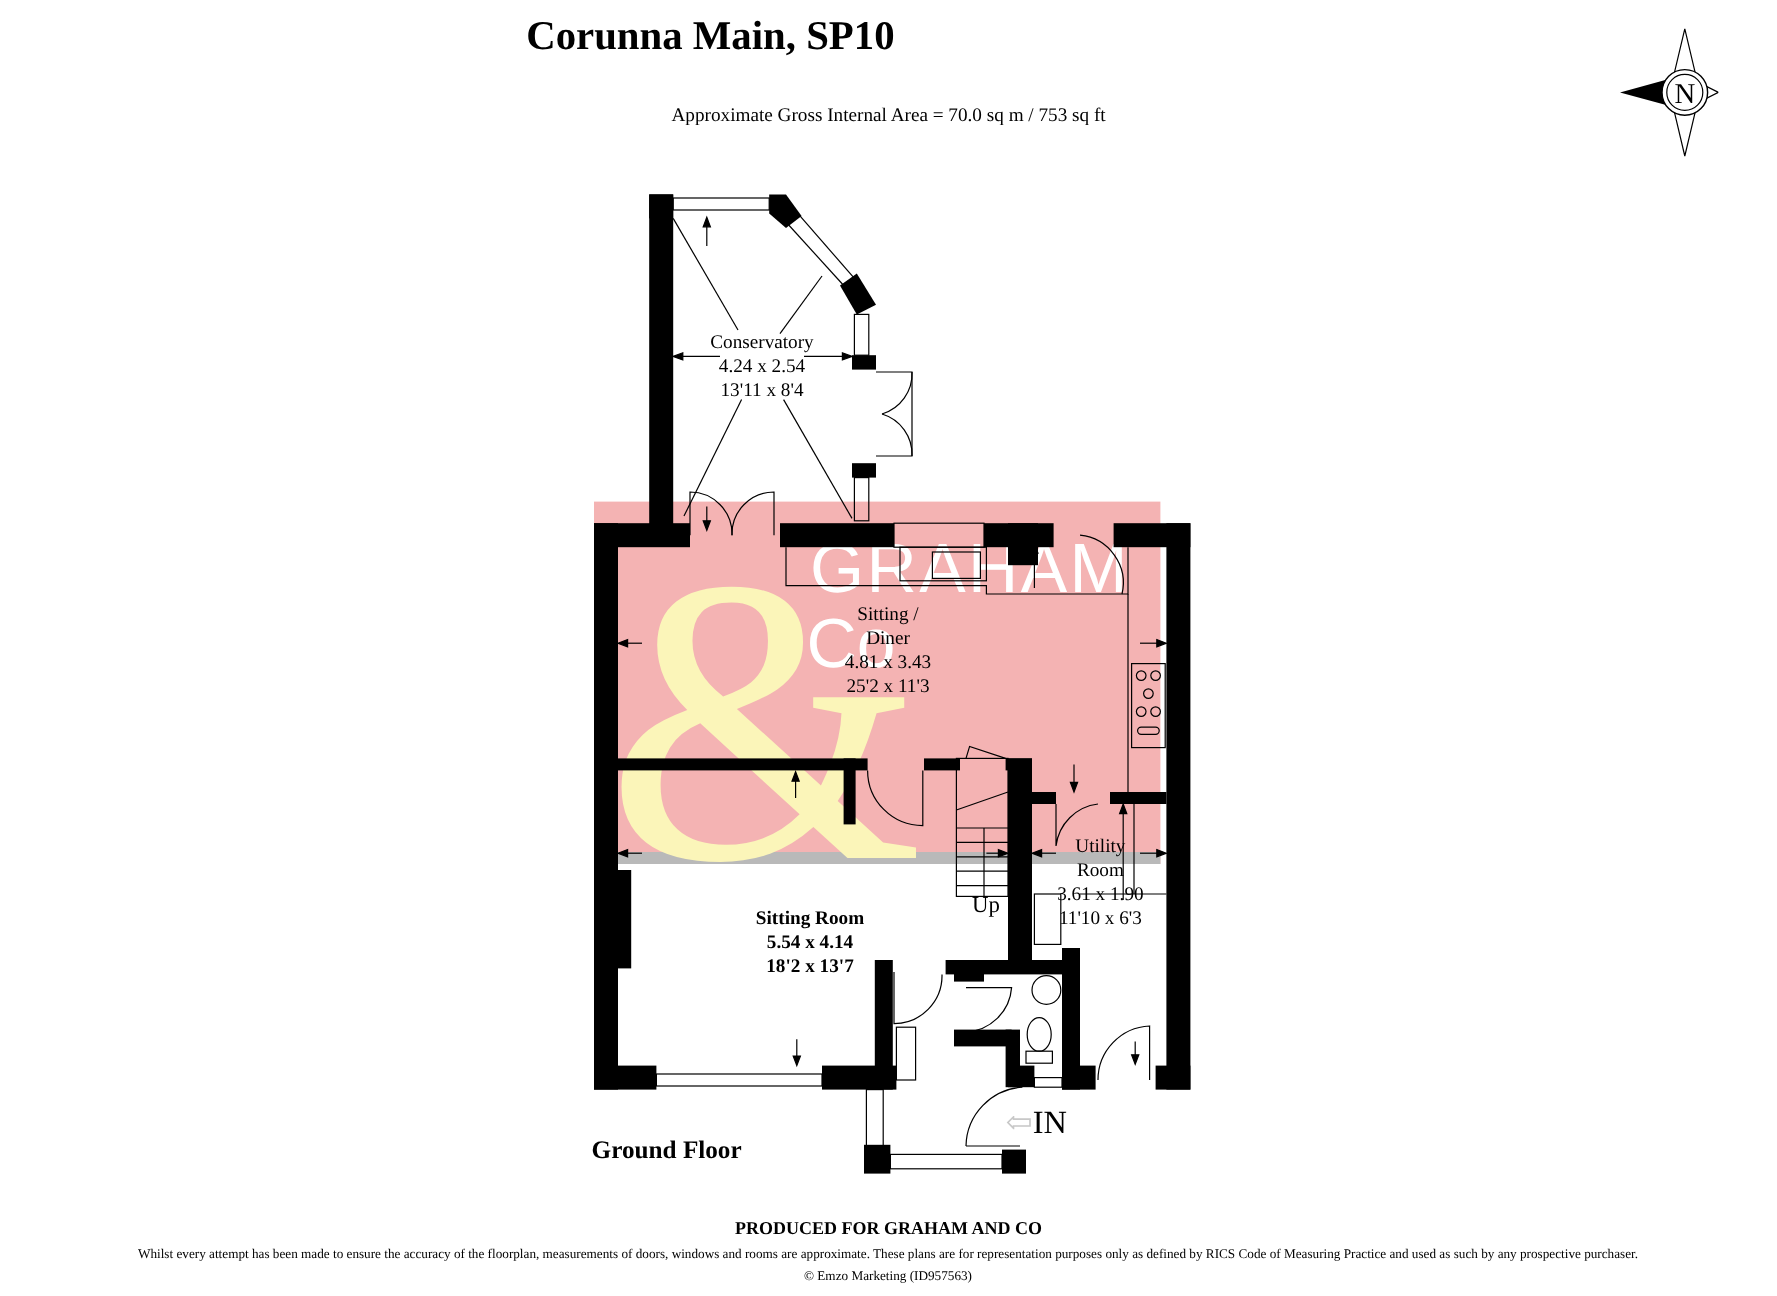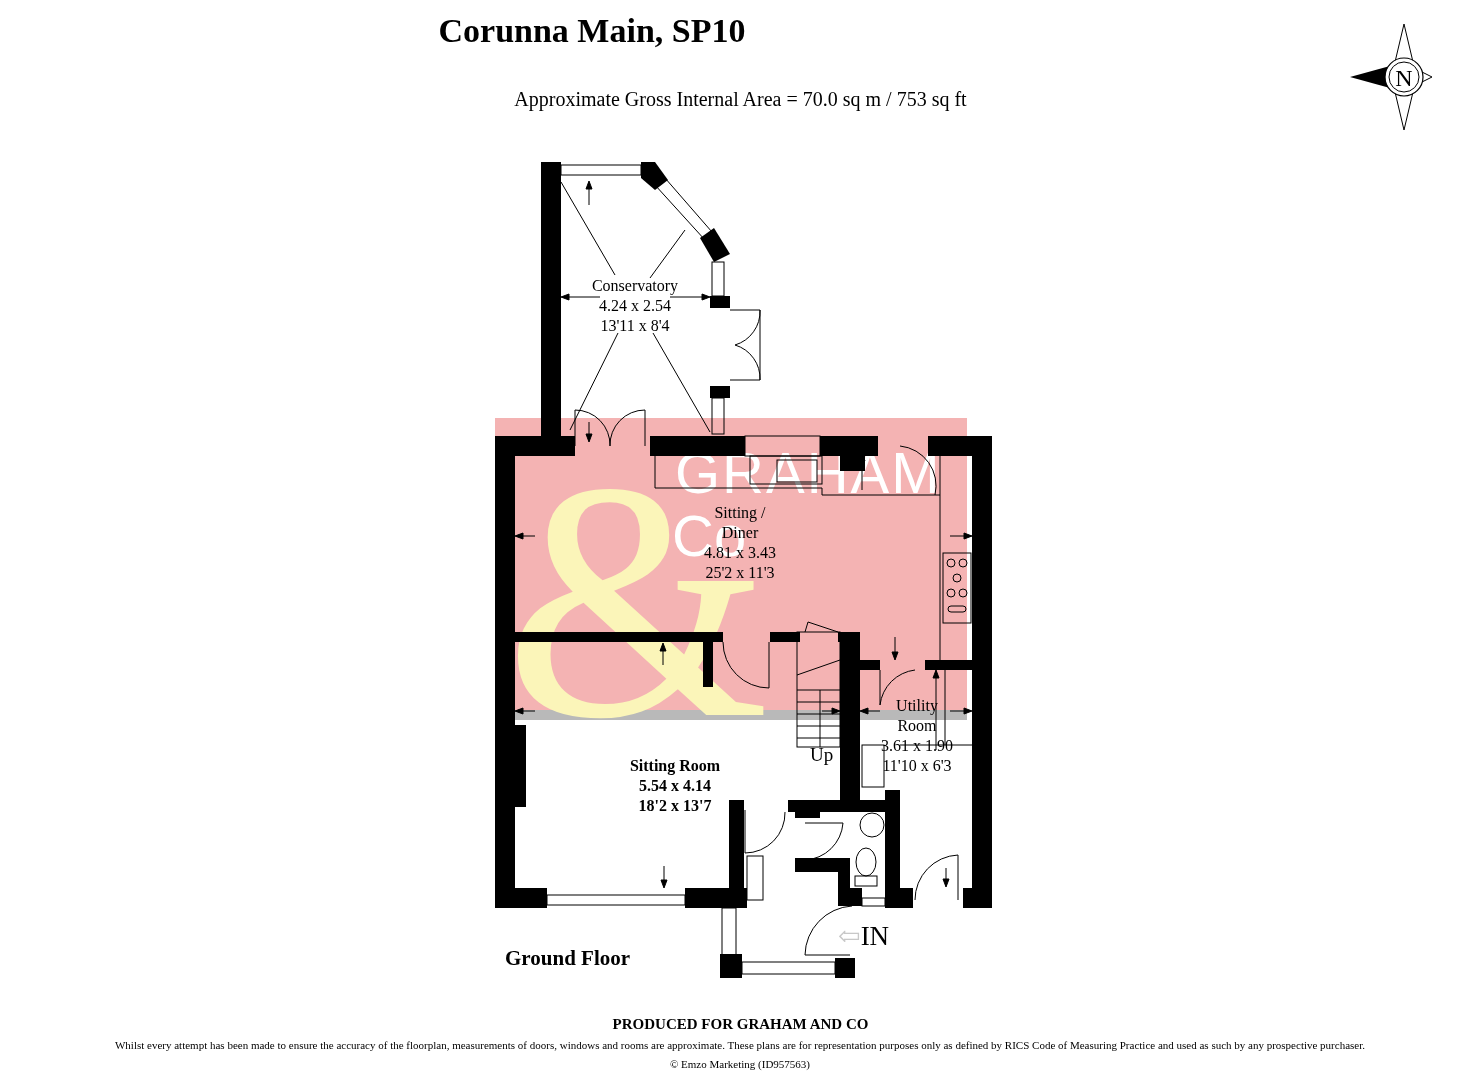--- a/index.html
+++ b/index.html
@@ -1,22 +1,22 @@
 <!DOCTYPE html>
 <html><head>
 <meta charset="utf-8">
 <style>
   html, body { margin: 0; padding: 0; background: #ffffff; }
   body { width: 1481px; height: 1080px; position: relative; overflow: hidden; font-family: "Liberation Serif", "DejaVu Serif", serif; color: #000; }
   .title { position: absolute; left: 0; width: 1184px; top: 12px; text-align: center; font-weight: bold; font-size: 34px; }
-  .subtitle { position: absolute; left: 0; width: 1481px; top: 88px; text-align: center; font-size: 20px; }
+  .subtitle { position: absolute; left: 0; width: 1481px; top: 88px; text-align: center; font-size: 16px; }
   .compass { position: absolute; left: 1348px; top: 22px; width: 84px; height: 110px; }
   .plan { position: absolute; left: 0; top: 0; width: 1481px; height: 1080px; }
   .room-label { position: absolute; text-align: center; font-size: 16px; line-height: 20px; }
-  .floor-label { position: absolute; left: 493px; top: 946px; font-weight: bold; font-size: 21px; margin-left: 12px; }
+  .floor-label { position: absolute; left: 493px; top: 946px; font-weight: bold; font-size: 21px; }
   .in-label { position: absolute; left: 838px; top: 920px; font-size: 27px; }
   .up-label { position: absolute; left: 810px; top: 744px; font-size: 19px; }
   .footer-head { position: absolute; left: 0; width: 1481px; top: 1016px; text-align: center; font-weight: bold; font-size: 15px; }
   .footer-text { position: absolute; left: 110px; width: 1260px; top: 1036px; text-align: center; font-size: 11px; line-height: 19px; }
 </style>
 </head>
 <body>
 
 <div class="title">Corunna Main, SP10</div>
 <div class="subtitle">Approximate Gross Internal Area = 70.0 sq m / 753 sq ft</div>

